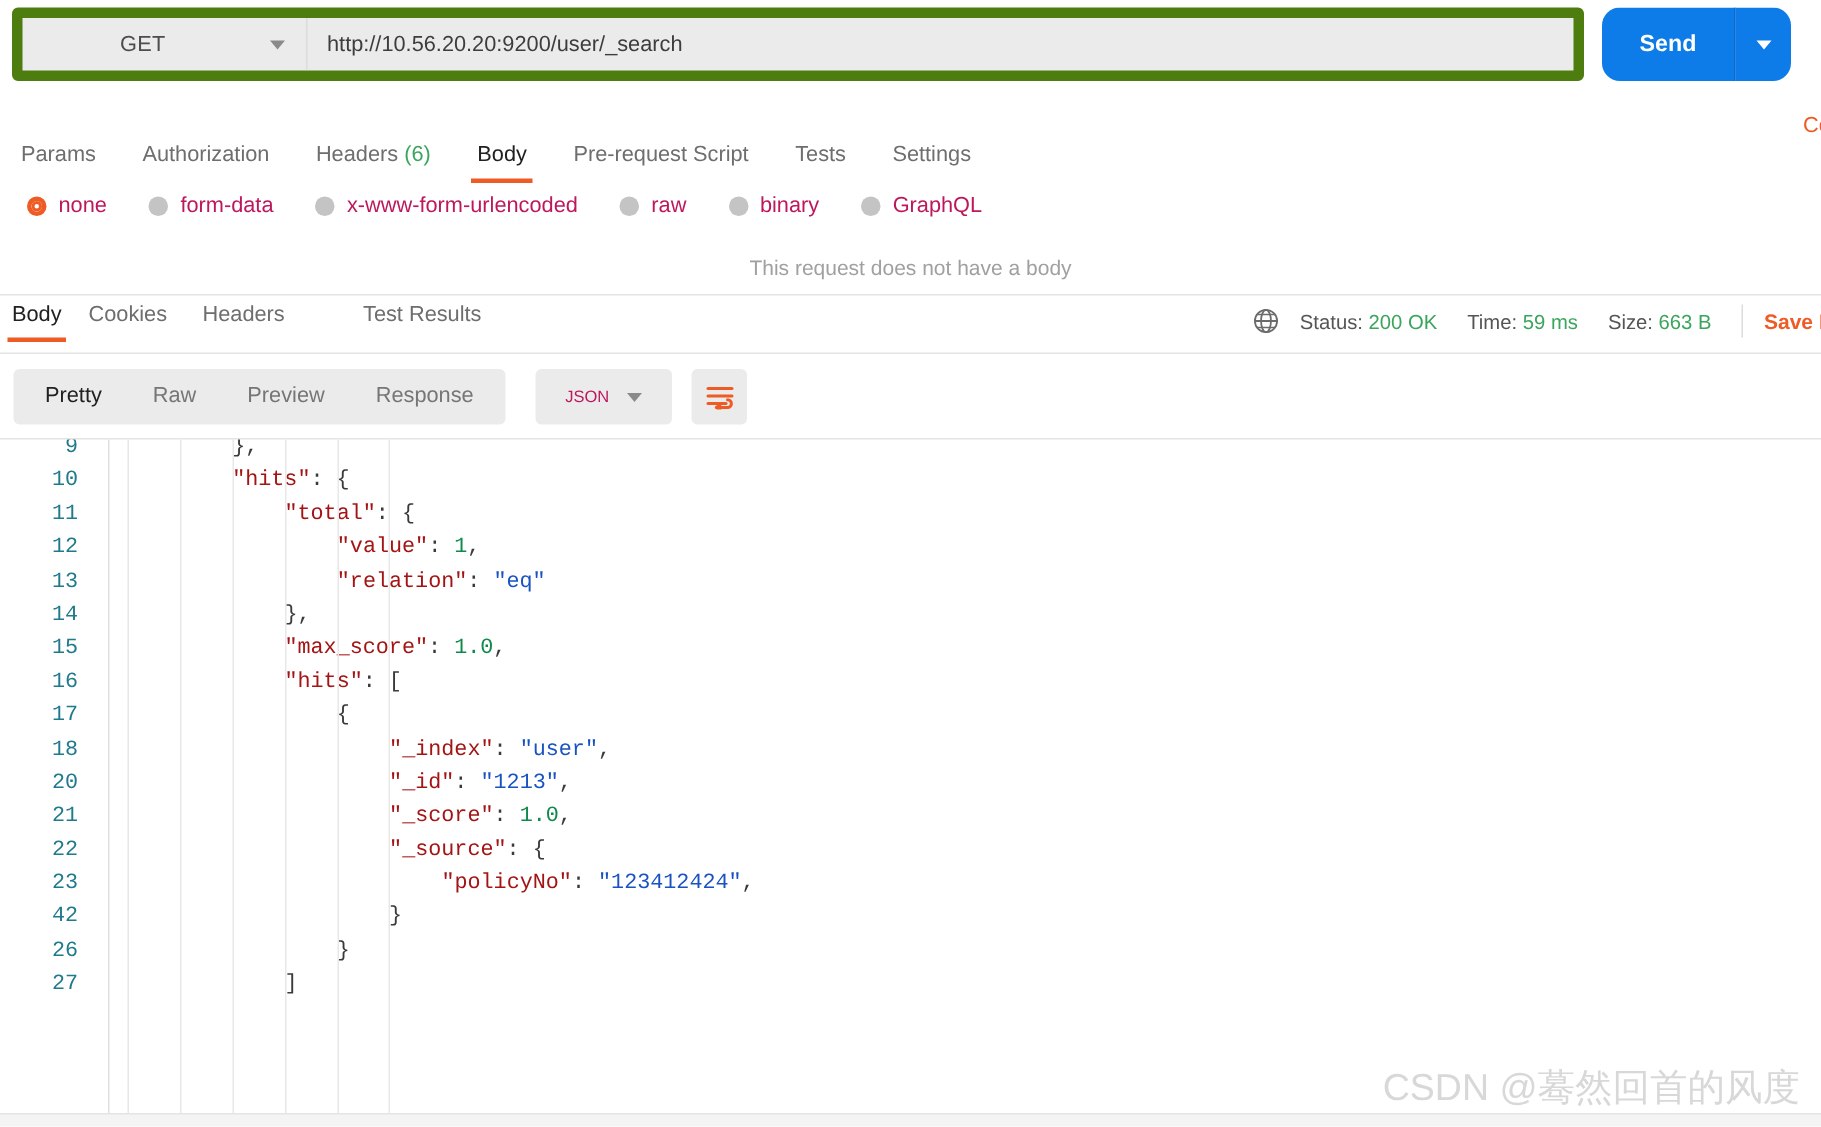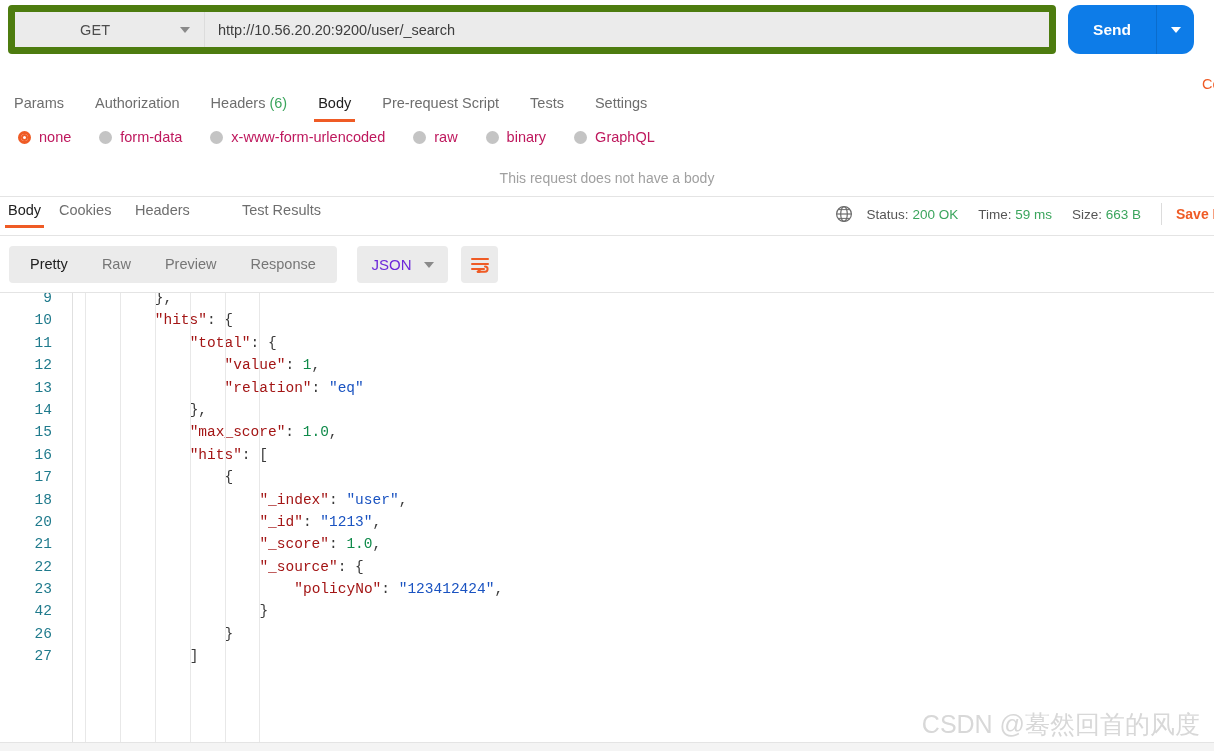--- a/index.html
+++ b/index.html
@@ -171,21 +171,21 @@
     padding: 0 17px; font-size: 14.5px; color: #767676; cursor: pointer;
     line-height: 37px;
   }
   .view-mode.active { color: #212121; }
   #format-pill {
     position: absolute; left: 357px; top: 0; height: 37px; width: 91px;
     background: #ebebeb; border-radius: 4px;
     display: flex; align-items: center; justify-content: center;
     cursor: pointer;
   }
-  #format-pill .fmt-label { font-size: 15px; color: #6d28d9; margin-right: 12px; }
+  #format-pill .fmt-label { font-size: 11px; color: #be185d; margin-right: 12px; }
   #wrap-pill {
     position: absolute; left: 461px; top: 0; height: 37px; width: 37px;
     background: #ebebeb; border-radius: 4px;
     display: flex; align-items: center; justify-content: center;
     cursor: pointer;
   }
 
   
   #code-area {
     position: absolute; left: 0; top: 292px; width: 1214px; height: 450px;

